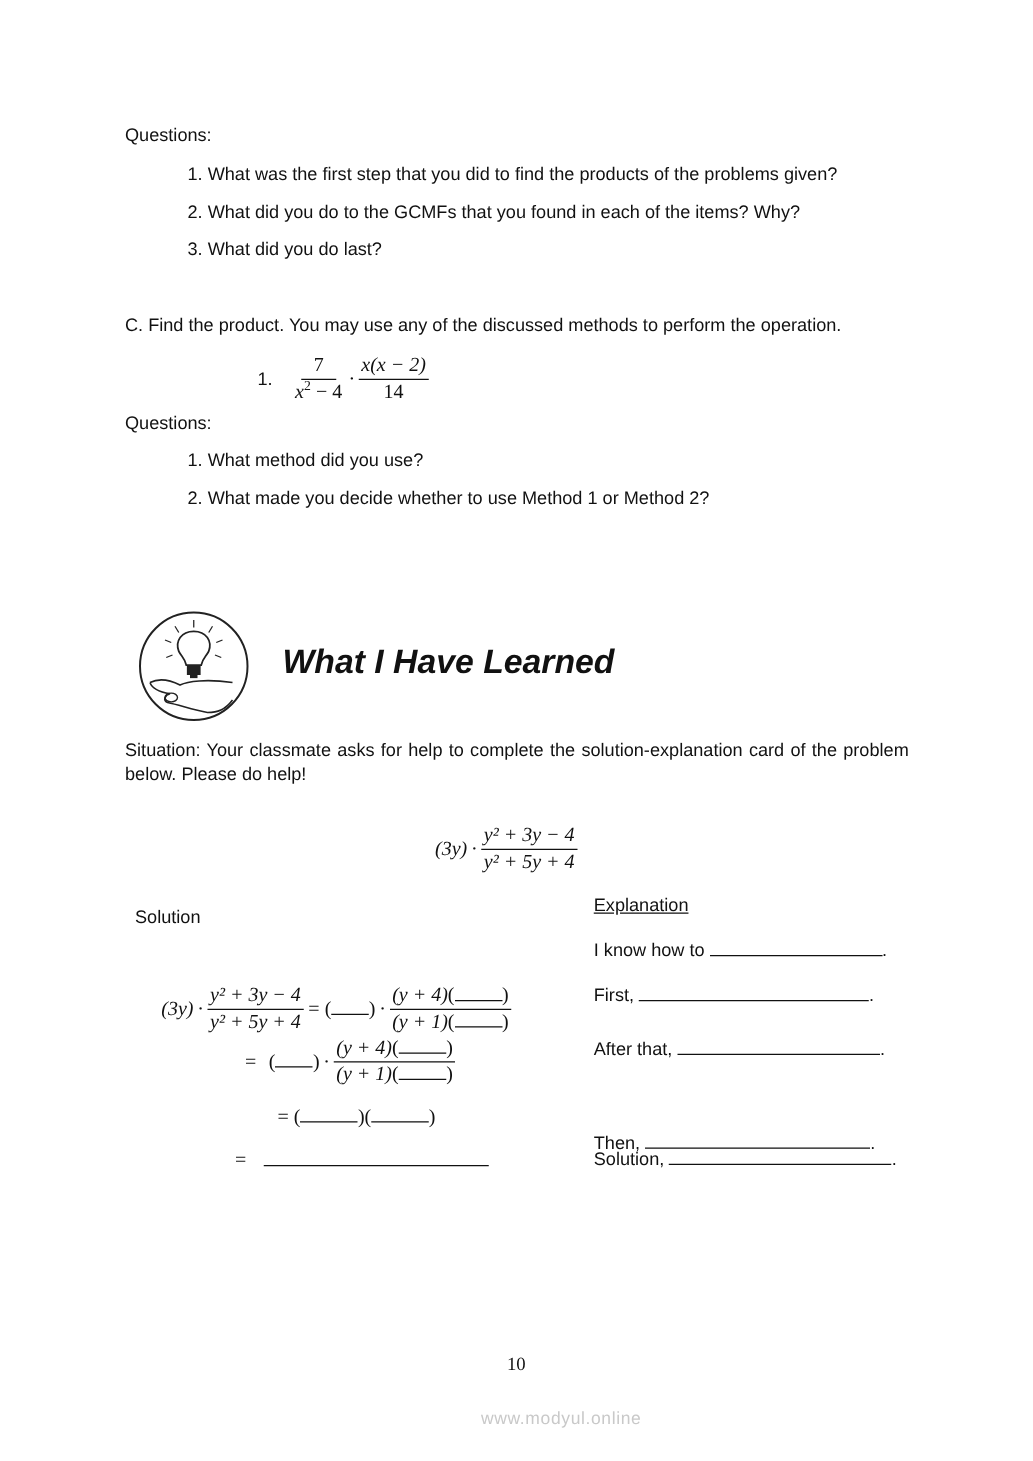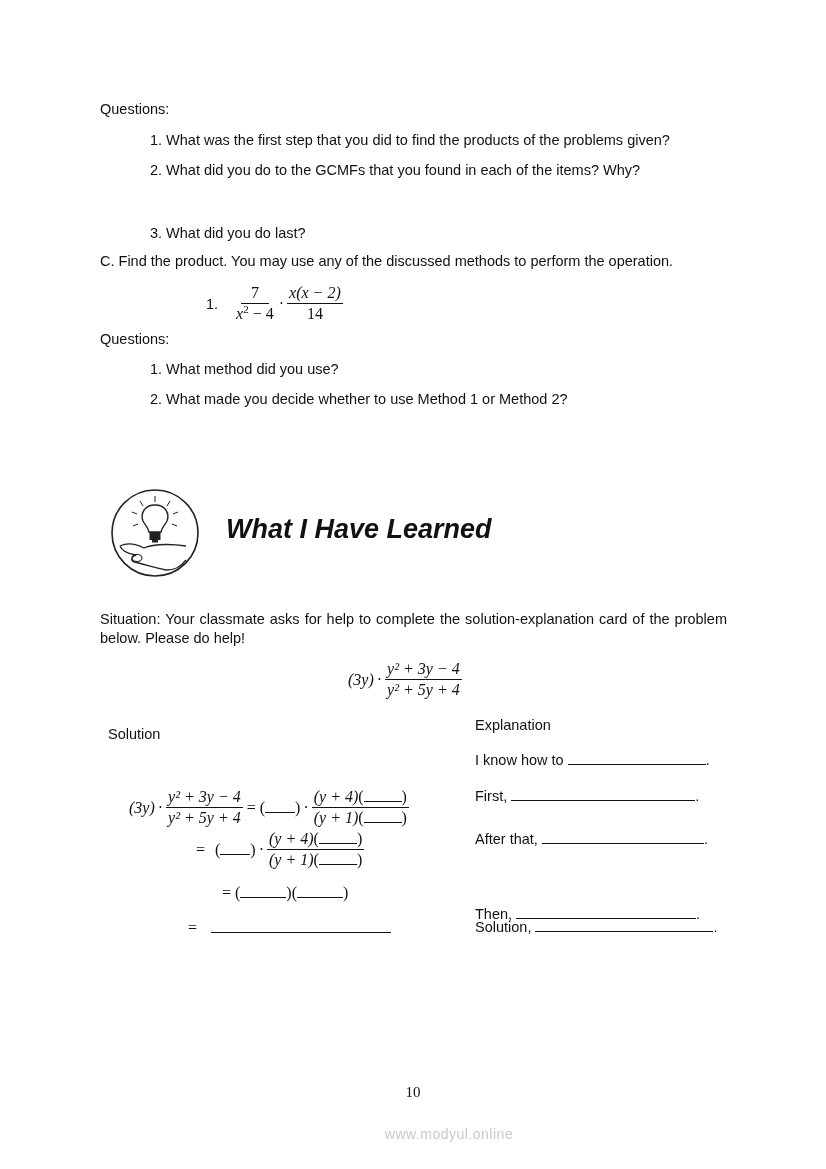--- a/index.html
+++ b/index.html
@@ -9,32 +9,32 @@
   .q-item { left: 150px; }
   .math { font-family: "Liberation Serif", "DejaVu Serif", serif; font-style: normal; font-size: 16px; }
   .mi { font-style: italic; }
   .frac { display: inline-flex; flex-direction: column; align-items: center; vertical-align: middle; }
   .frac .num { padding: 0 2px; border-bottom: 1px solid #111; line-height: 20px; }
   .frac .den { padding: 0 2px; line-height: 20px; }
   .blank { display: inline-block; border-bottom: 1px solid #111; height: 13px; vertical-align: baseline; }
   .section-title { left: 226px; top: 514px; font-size: 27px; font-weight: bold; font-style: italic; }
   .page-num { left: 0; width: 826px; text-align: center; top: 1084px; font-family: "Liberation Serif", serif; font-size: 15px; }
   .watermark { left: 0; width: 826px; text-align: center; top: 1126px; font-size: 14px; color: #c9c9c9; letter-spacing: 0.5px; padding-left: 36px; }
-  .situation { left: 100px; top: 610px; width: 627px; text-align: justify; line-height: 19px; }
+  .situation { left: 100px; top: 592px; width: 627px; text-align: justify; line-height: 19px; }
   .exp-line { left: 475px; }
   .line-blank { display: inline-block; border-bottom: 1px solid #111; height: 12px; vertical-align: baseline; }
   .sup { font-size: 11px; vertical-align: super; line-height: 0; }
 </style>
 </head>
 <body>
 
 <div class="abs q-heading" style="top:101px;">Questions:</div>
 <div class="abs q-item" style="top:132px;">1. What was the first step that you did to find the products of the problems given?</div>
 <div class="abs q-item" style="top:162px;">2. What did you do to the GCMFs that you found in each of the items? Why?</div>
-<div class="abs q-item" style="top:192px;margin-top:33px;">3. What did you do last?</div>
+<div class="abs q-item" style="top:192px;">3. What did you do last?</div>
 
 <div class="abs" style="left:100px; top:253px;">C. Find the product. You may use any of the discussed methods to perform the operation.</div>
 <div class="abs" style="left:206px; top:283px; display:flex; align-items:center;">
   <span style="margin-right:16px;">1.</span>
   <span class="math frac">
     <span class="num" style="padding:0 10px;">7</span>
     <span class="den"><span class="mi">x</span><span class="sup">2</span><span> − 4</span></span>
   </span>
   <span class="math" style="margin:0 3px;">·</span>
   <span class="math frac">
@@ -110,21 +110,21 @@
 <div class="abs math" style="left:222px; top:884px;">
   <span>=</span>
   (<span class="blank" style="width:46px;"></span>)(<span class="blank" style="width:46px;"></span>)
 </div>
 
 <div class="abs math" style="left:188px; top:919px;">
   <span style="margin-right:10px;">=</span>
   <span class="blank" style="width:180px;"></span>
 </div>
 
-<div class="abs exp-line" style="top:717px;">Explanation</div>
+<div class="abs exp-line" style="top:717px;text-decoration:underline;">Explanation</div>
 <div class="abs exp-line" style="top:752px;">
   <span>I know how to </span><span class="line-blank" style="width:138px;"></span><span>.</span>
 </div>
 <div class="abs exp-line" style="top:788px;">
   <span>First, </span><span class="line-blank" style="width:184px;"></span><span>.</span>
 </div>
 <div class="abs exp-line" style="top:831px;">
   <span>After that, </span><span class="line-blank" style="width:162px;"></span><span>.</span>
 </div>
 <div class="abs exp-line" style="top:866px;margin-top:40px;">

